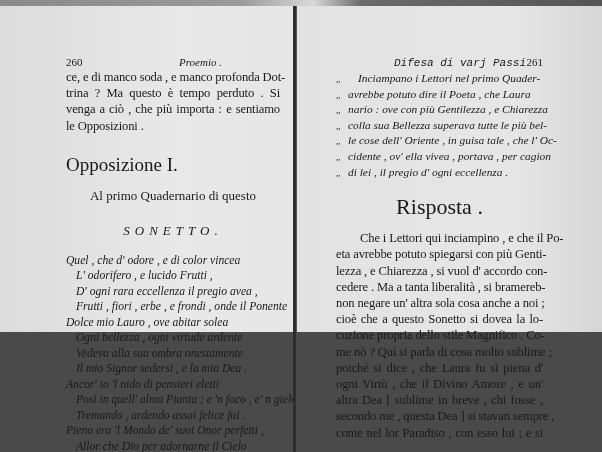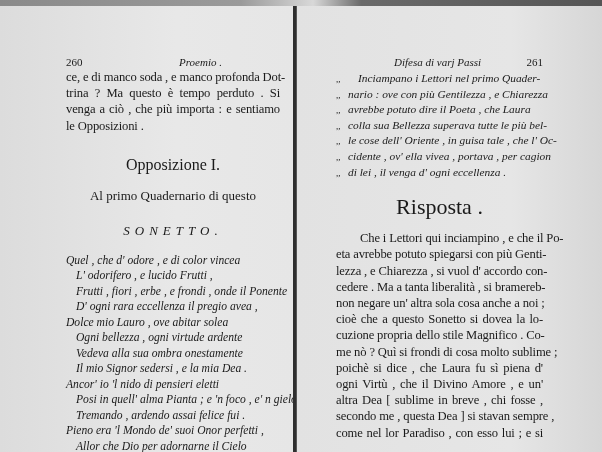--- a/index.html
+++ b/index.html
@@ -8,21 +8,21 @@
     background: #4a4a4a;
     font-family: "Liberation Serif", "DejaVu Serif", serif;
     color: #1a1a1a;
     position: relative;
   }
   .topshadow {
     position: absolute; left: 0; top: 0; width: 602px; height: 8px;
     background: linear-gradient(to right, #8a8a8a 0%, #9a9a9a 40%, #d8d8d8 52%, #6a6a6a 60%, #555 100%);
   }
   .page {
-    position: absolute; top: 6px; height: 446px;
+    position: absolute; top: 6px; height: 326px;
     background: #e4e4e4;
   }
   .page.left {
     left: 0; width: 294px;
     background: linear-gradient(to right, #dcdcdc 0%, #e8e8e8 60%, #e6e6e6 100%);
     border-right: 1px solid #3a3a3a;
   }
   .page.right {
     left: 296px; width: 306px;
     background: linear-gradient(to right, #e2e2e2 0%, #e6e6e6 70%, #d6d6d6 100%);
@@ -35,31 +35,31 @@
   .text-block { position: absolute; }
   .left .text-block { left: 66px; top: 50px; width: 214px; }
   .right .text-block { left: 39px; top: 50px; width: 207px; }
 
   .running-head {
     display: flex; justify-content: space-between; align-items: baseline;
     font-size: 11px; line-height: 13px; height: 13px;
   }
   .running-head .title { font-style: italic; }
   .left .running-head .title { margin-right: 58px; }
-  .right .running-head .title { margin-left: 58px; }
+  .right .running-head .title { margin-left: 58px; font-family: Liberation Mono, monospace; }
 
   .prose {
     font-size: 12.6px; line-height: 16.2px;
     text-align: justify; letter-spacing: -0.15px;
   }
   .prose .line { display: block; white-space: nowrap; text-align: justify; text-align-last: justify; }
   .prose .line.last { text-align-last: left; }
 
   .heading-large {
-    text-align: center; font-size: 16px; line-height: 26px;
+    text-align: left; font-size: 19px; line-height: 26px;
     margin-top: 18px; margin-bottom: 10px;
   }
   .heading-sub {
     text-align: center; font-size: 13px; line-height: 16px;
     margin-bottom: 19px;
   }
   .heading-sonetto {
     text-align: center; font-size: 13px; line-height: 16px;
     font-style: italic; letter-spacing: 5px; margin-bottom: 14px;
   }
@@ -100,22 +100,22 @@
       <span class="line">trina ? Ma questo è tempo perduto . Si</span>
       <span class="line">venga a ciò , che più importa : e sentiamo</span>
       <span class="line last">le Opposizioni .</span>
     </div>
     <div class="heading-large">Opposizione I.</div>
     <div class="heading-sub">Al primo Quadernario di questo</div>
     <div class="heading-sonetto">SONETTO.</div>
     <div class="verse">
       <span class="v">Quel , che d' odore , e di color vincea</span>
       <span class="v indent">L' odorifero , e lucido Frutti ,</span>
+      <span class="v indent">D' ogni rara eccellenza il pregio avea ,</span>
       <span class="v indent">Frutti , fiori , erbe , e frondi , onde il Ponente</span>
-      <span class="v indent">D' ogni rara eccellenza il pregio avea ,</span>
       <span class="v">Dolce mio Lauro , ove abitar solea</span>
       <span class="v indent">Ogni bellezza , ogni virtude ardente</span>
       <span class="v indent">Vedeva alla sua ombra onestamente</span>
       <span class="v indent">Il mio Signor sedersi , e la mia Dea .</span>
       <span class="v">Ancor' io 'l nido di pensieri eletti</span>
       <span class="v indent">Posi in quell' alma Pianta ; e 'n foco , e' n gielo</span>
       <span class="v indent">Tremando , ardendo assai felice fui .</span>
       <span class="v">Pieno era 'l Mondo de' suoi Onor perfetti ,</span>
       <span class="v indent">Allor che Dio per adornarne il Cielo</span>
       <span class="v indent">La si ritolse , e cosa era da lui .</span>
@@ -127,37 +127,37 @@
 <div class="gutter"></div>
 
 <div class="page right">
   <div class="text-block">
     <div class="running-head">
       <span class="title">Difesa di varj Passi</span>
       <span>261</span>
     </div>
     <div class="quote">
       <span class="q first"><span class="qm">,,</span><span class="qtext">Inciampano i Lettori nel primo Quader-</span></span>
+      <span class="q"><span class="qm">,,</span><span class="qtext">avrebbe potuto dire il Poeta , che Laura</span></span>
       <span class="q"><span class="qm">,,</span><span class="qtext">nario : ove con più Gentilezza , e Chiarezza</span></span>
-      <span class="q"><span class="qm">,,</span><span class="qtext">avrebbe potuto dire il Poeta , che Laura</span></span>
       <span class="q"><span class="qm">,,</span><span class="qtext">colla sua Bellezza superava tutte le più bel-</span></span>
       <span class="q"><span class="qm">,,</span><span class="qtext">le cose dell' Oriente , in guisa tale , che l' Oc-</span></span>
       <span class="q"><span class="qm">,,</span><span class="qtext">cidente , ov' ella vivea , portava , per cagion</span></span>
-      <span class="q"><span class="qm">,,</span><span class="qtext">di lei , il venga d' ogni eccellenza .</span></span>
+      <span class="q"><span class="qm">,,</span><span class="qtext">di lei , il pregio d' ogni eccellenza .</span></span>
     </div>
     <div class="risposta">Risposta .</div>
     <div class="prose">
       <span class="line first">Che i Lettori qui inciampino , e che il Po-</span>
       <span class="line">eta avrebbe potuto spiegarsi con più Genti-</span>
       <span class="line">lezza , e Chiarezza , si vuol d' accordo con-</span>
       <span class="line">cedere . Ma a tanta liberalità , si bramereb-</span>
       <span class="line">non negare un' altra sola cosa anche a noi ;</span>
       <span class="line">cioè che a questo Sonetto si dovea la lo-</span>
       <span class="line">cuzione propria dello stile Magnifico . Co-</span>
-      <span class="line">me nò ? Quì si frondi di cosa molto sublime ;</span>
+      <span class="line">me nò ? Quì si parla di cosa molto sublime ;</span>
       <span class="line">poichè si dice , che Laura fu sì piena d'</span>
       <span class="line">ogni Virtù , che il Divino Amore , e un'</span>
       <span class="line">altra Dea [ sublime in breve , chi fosse ,</span>
       <span class="line">secondo me , questa Dea ] si stavan sempre ,</span>
       <span class="line">come nel lor Paradiso , con esso lui ; e si</span>
 
     </div>
 
   </div>
 </div>

